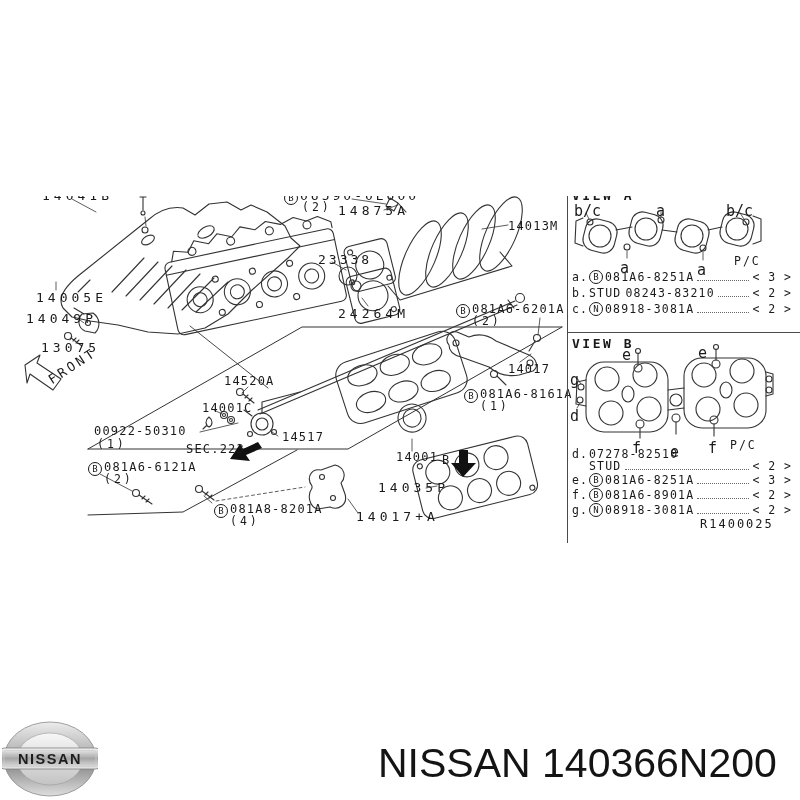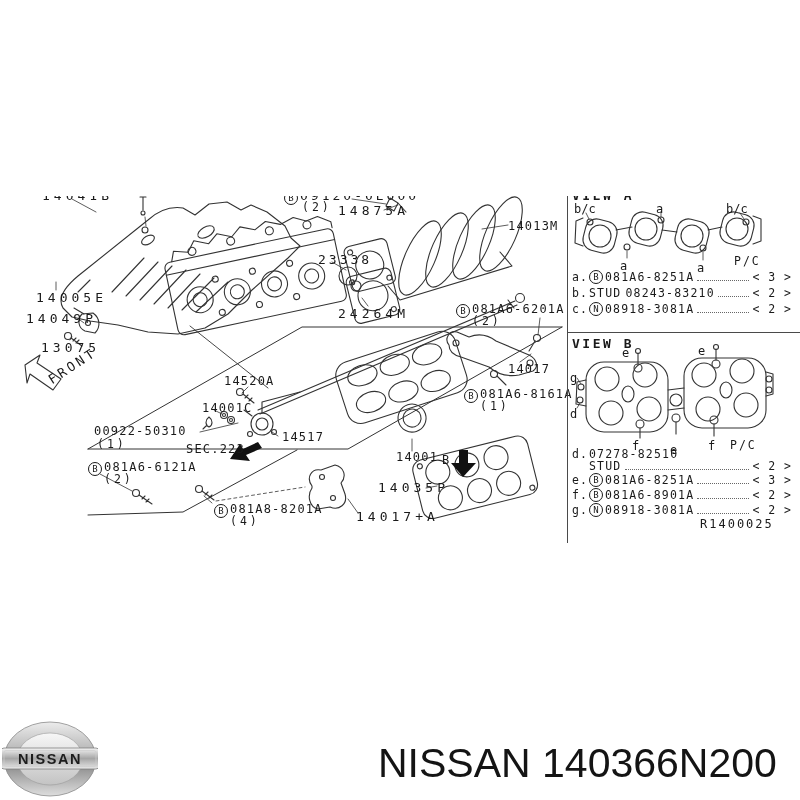--- a/index.html
+++ b/index.html
@@ -12,21 +12,21 @@
   .big2{font-size:13px;letter-spacing:3px;}
   .sm{font-size:12px;letter-spacing:1.2px;}
   .qty{font-size:11.5px;letter-spacing:3px;}
   .circ{display:inline-block;width:12px;height:12px;border:1.2px solid #1a1a1a;border-radius:50%;
         font-size:9px;line-height:12px;text-align:center;letter-spacing:0;vertical-align:-1px;margin-right:2px;}
   .rot{transform:rotate(-33deg);transform-origin:left center;}
   .vline{position:absolute;left:567px;top:0;width:1px;height:347px;background:#4a4a4a;}
   .hline{position:absolute;left:567px;top:136px;width:233px;height:1px;background:#4a4a4a;}
   .vtitle{font-size:13px;letter-spacing:2.5px;font-weight:bold;}
   .pc{position:absolute;font-size:11.5px;letter-spacing:2px;}
-  .pos{position:absolute;font-size:12px;letter-spacing:0;}
+  .pos{position:absolute;font-size:15px;letter-spacing:0;}
   .prow{position:absolute;display:flex;align-items:flex-end;font-size:11.5px;letter-spacing:1.2px;}
   .prow .key{width:17px;flex:none;}
   .prow .dots{flex:1;border-bottom:1.5px dotted #666;margin:0 3px 3px 3px;min-width:8px;}
   .prow .q{letter-spacing:1px;flex:none;}
   .prow .circ{margin-bottom:0;}
   .stud2{margin-right:4px;}
   .caption{position:absolute;left:378px;top:740px;font-family:"Liberation Sans",sans-serif;
            font-size:41px;color:#141414;white-space:nowrap;}
   .logo{position:absolute;left:2px;top:720px;}
 </style>
@@ -262,21 +262,21 @@
     <g fill="#111" stroke="none">
       <path d="M258,246 L262,252 L246,259 L250,265 L230,263 L240,248 L243,253 Z"></path>
       <g>
         <rect x="459" y="254" width="9" height="13"></rect>
         <path d="M451,267 L476,267 L463,281 Z"></path>
       </g>
     </g>
   </svg>
 
   <div class="lbl big" style="left:42px;top:-7px">14041B</div>
-  <div class="lbl big2" style="left:284px;top:-7px"><span class="circ">B</span><span>09120-0E000</span></div>
+  <div class="lbl big2" style="left:284px;top:-7px"><span class="circ">B</span><span>06590-0E000</span></div>
   <div class="lbl qty" style="left:302px;top:5px">(2)</div>
   <div class="lbl big" style="left:338px;top:8px">14875A</div>
   <div class="lbl sm" style="left:508px;top:24px">14013M</div>
   <div class="lbl big2" style="left:318px;top:57px">23338</div>
   <div class="lbl big" style="left:36px;top:95px">14005E</div>
   <div class="lbl big" style="left:26px;top:116px">14049P</div>
   <div class="lbl big" style="left:338px;top:111px">24264M</div>
   <div class="lbl sm" style="left:456px;top:107px"><span class="circ">B</span><span>081A6-6201A</span></div>
   <div class="lbl qty" style="left:472px;top:119px">(2)</div>
   <div class="lbl big" style="left:41px;top:145px">13075</div>

